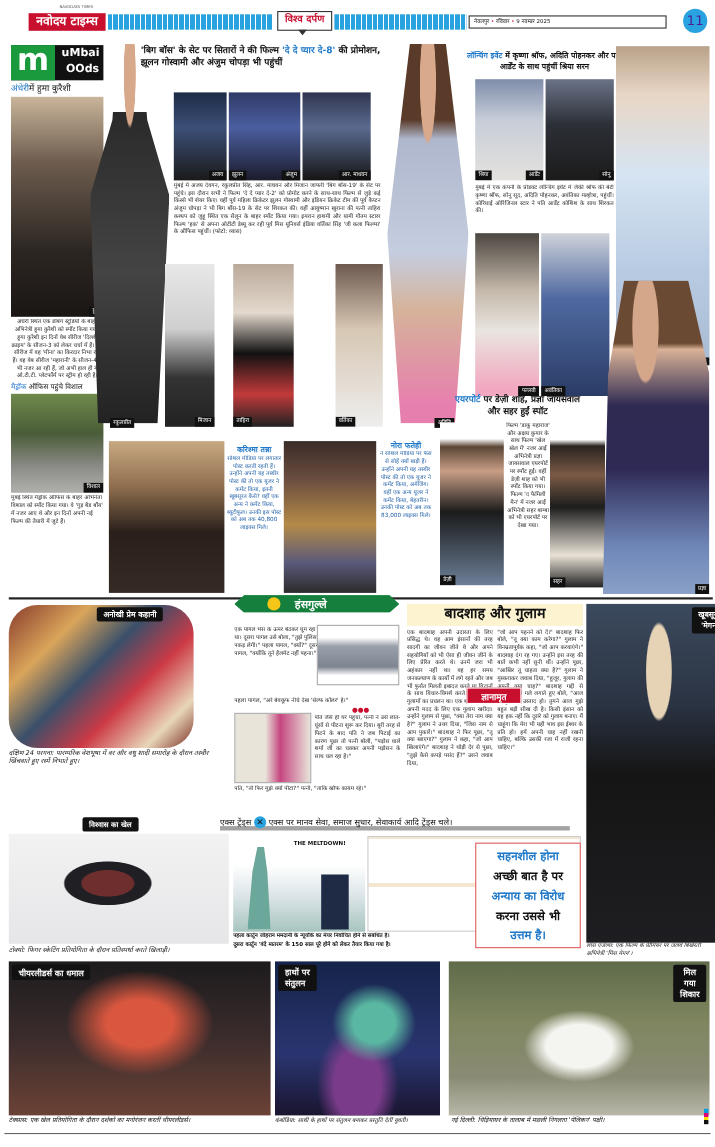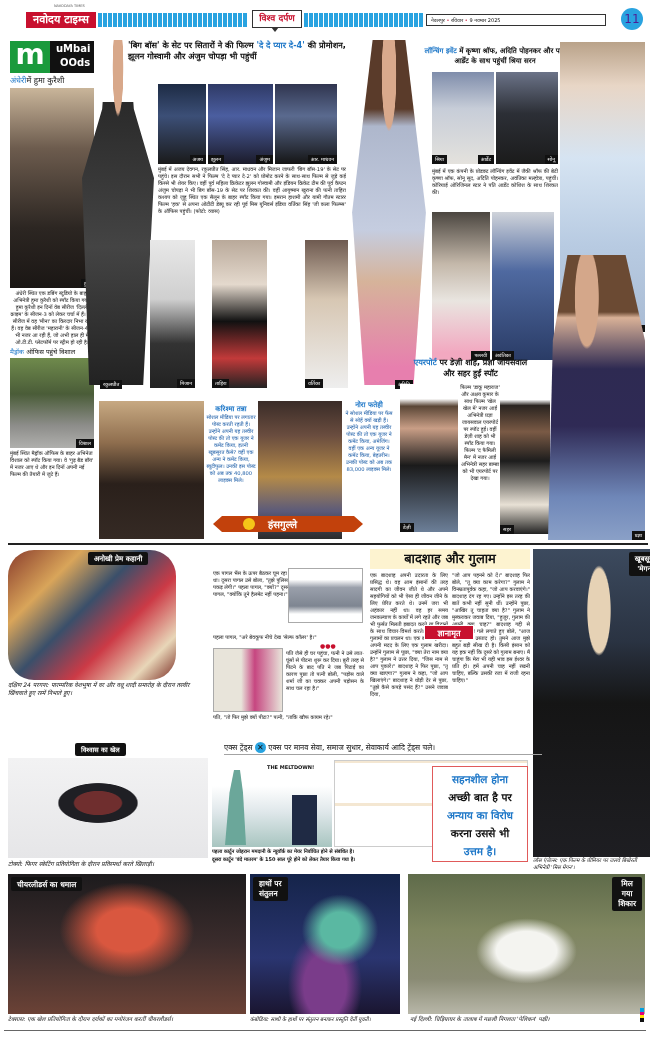--- a/index.html
+++ b/index.html
@@ -49,21 +49,21 @@
 <div class="txtcol tiny" style="left:10px;top:290px;width:84px;height:55px;text-align:center;">अंधेरी स्थित एक डबिंग स्टूडियो के बाहर अभिनेत्री हुमा कुरैशी को स्पॉट किया गया। हुमा कुरैशी इन दिनों वेब सीरीज 'दिल्ली क्राइम' के सीजन-3 को लेकर चर्चा में हैं। इस सीरीज में वह 'मीना' का किरदार निभा रही हैं। वह वेब सीरीज 'महारानी' के सीजन-4 में भी नजर आ रही हैं, जो अभी हाल ही में ओ.टी.टी. प्लेटफॉर्म पर स्ट्रीम हो रही है।</div>
 <div class="abs" style="left:10px;top:347px;width:84px;font-size:6.5px;font-weight:normal;">
   <span class="blue">मैड्रॉक</span> <span>ऑफिस पहुंचे विशाल</span>
 </div>
 <div class="photo" style="left:10px;top:358px;width:84px;height:90px;background:linear-gradient(180deg,#6f8a4c 0%,#4a5c38 40%,#8d8d8a 75%,#b0b0ad 100%);">
   <div class="cap" style="right:0;bottom:0;">विशाल</div>
 </div>
 <div class="txtcol tiny" style="left:10px;top:450px;width:84px;height:90px;">मुंबई स्थित मैड्रॉक ऑफिस के बाहर अभिनेता विशाल को स्पॉट किया गया। वे 'गुड़ बैड बॉय' में नजर आए थे और इन दिनों अपनी नई फिल्म की तैयारी में जुटे हैं।</div>
 
 <div class="abs hdl" style="left:128px;top:40px;width:220px;font-size:8.2px;line-height:11px;">
-  <span>'बिग बॉस' के सेट पर सितारों ने की फिल्म </span><span class="blue">'दे दे प्यार दे-4'</span>
+  <span>'बिग बॉस' के सेट पर सितारों ने की फिल्म </span><span class="blue">'दे दे प्यार दे-8'</span>
   <span>की प्रोमोशन, झूलन गोस्वामी और अंजुम चोपड़ा भी पहुंचीं</span>
 </div>
 <div class="photo" style="left:82px;top:40px;width:72px;height:345px;background:radial-gradient(ellipse at 50% 8%,#d8a88a 0 10%,transparent 11%),linear-gradient(180deg,transparent 0 18%,#2a2a2a 18%,#444 60%,#222 100%);clip-path:polygon(35% 0,65% 0,72% 20%,100% 40%,85% 100%,10% 100%,0 40%,28% 20%);"></div>
 <div class="photo" style="left:158px;top:84px;width:48px;height:80px;background:linear-gradient(180deg,#1d2b44,#3c4f77 40%,#1a1a1a 100%);">
   <div class="cap" style="right:0;bottom:0;">अजय</div>
 </div>
 <div class="photo" style="left:208px;top:84px;width:65px;height:80px;background:linear-gradient(180deg,#2f3a66,#4b5ea0 40%,#1b1b2a 100%);">
   <div class="cap" style="left:0;bottom:0;">झूलन</div>
   <div class="cap" style="right:0;bottom:0;">अंजुम</div>
 </div>
@@ -134,21 +134,21 @@
 
 <div class="photo" style="left:8px;top:550px;width:168px;height:130px;background:linear-gradient(135deg,#8a3c2c,#d9a55a 25%,#3a4f6a 45%,#cc3a46 65%,#e8d6b8 85%,#7a2b22 100%);border-radius:26px;">
   <div class="label-box" style="left:80px;top:2px;font-size:7px;">अनोखी प्रेम कहानी</div>
 </div>
 <div class="txtcol" style="left:8px;top:681px;width:200px;height:20px;font-size:6px;line-height:8px;font-style:italic;">दक्षिण 24 परगना: पारम्परिक वेशभूषा में वर और वधू शादी समारोह के दौरान तस्वीर खिंचवाते हुए रस्में निभाते हुए।</div>
 
 <div class="label-box" style="left:75px;top:743px;font-size:6.5px;">विश्वास का खेल</div>
 <div class="photo" style="left:8px;top:758px;width:200px;height:100px;background:radial-gradient(ellipse at 45% 45%,#6f2e2e 0 15%,#1f1f24 16% 25%,transparent 26%),linear-gradient(180deg,#f2f2f3,#e6e6e8);"></div>
 <div class="txtcol" style="left:8px;top:860px;width:205px;height:12px;font-size:6px;line-height:8px;font-style:italic;white-space:nowrap;">टोक्यो: फिगर स्केटिंग प्रतियोगिता के दौरान प्रतिस्पर्धा करते खिलाड़ी।</div>
 
-<div class="abs" style="left:213px;top:516px;width:150px;height:16px;background:#c2410c;clip-path:polygon(6% 0,94% 0,100% 50%,94% 100%,6% 100%,0 50%);">
+<div class="abs" style="left:213px;top:541px;width:150px;height:16px;background:#15803d;clip-path:polygon(6% 0,94% 0,100% 50%,94% 100%,6% 100%,0 50%);">
   <div class="abs" style="left:30px;top:2px;width:12px;height:12px;border-radius:50%;background:#f5c518;"></div>
   <div class="abs" style="left:55px;top:1px;color:#fff;font-weight:bold;font-size:10px;">हंसगुल्ले</div>
 </div>
 <div class="txtcol tiny" style="left:213px;top:570px;width:80px;height:62px;">एक पागल भैंस के ऊपर बैठकर घूम रहा था। दूसरा पागल उसे बोला, "तुझे पुलिस पकड़ लेगी।" पहला पागल, "क्यों?" दूसरा पागल, "क्योंकि तूने हैलमेट नहीं पहना।"</div>
 <div class="photo" style="left:288px;top:568px;width:75px;height:55px;background:linear-gradient(180deg,#fff 0 20%,#9aa0ab 35%,#7e8591 70%,#fff 85%);border:1px solid #aaa;"></div>
 <div class="txtcol tiny" style="left:213px;top:634px;width:155px;height:8px;">पहला पागल, "अरे बेवकूफ नीचे देख 'सेल्फ कॉलर' है।"</div>
 <div class="abs" style="left:320px;top:642px;color:#c8102e;font-size:6px;">●●●</div>
 <div class="photo" style="left:213px;top:648px;width:70px;height:64px;background:linear-gradient(90deg,#e8e4da 0 40%,#c64680 60%,#e8e4da 100%);border:1px solid #aaa;"></div>
 <div class="txtcol tiny" style="left:286px;top:650px;width:78px;height:62px;text-align:justify;">पति जैसे ही घर पहुंचा, पत्नी ने उसे लात-घूंसों से पीटना शुरू कर दिया। बुरी तरह से पिटने के बाद पति ने जब पिटाई का कारण पूछा तो पत्नी बोली, "पड़ोस वाले शर्मा जी का चक्कर अपनी पड़ोसन के साथ चल रहा है।"</div>
 <div class="txtcol tiny" style="left:213px;top:714px;width:155px;height:18px;">पति, "तो फिर मुझे क्यों पीटा?" पत्नी, "ताकि खौफ कायम रहे।"</div>
@@ -159,21 +159,21 @@
 <div class="abs" style="left:424px;top:625px;width:50px;height:15px;background:#c8102e;color:#fff;font-weight:bold;font-size:8px;line-height:15px;text-align:center;border:1px solid #fff;">ज्ञानामृत</div>
 
 <div class="photo" style="left:533px;top:549px;width:132px;height:308px;background:radial-gradient(ellipse at 50% 20%,#e6d2b5 0 12%,transparent 13%),linear-gradient(180deg,#3c4a5e,#2a3342 30%,#151515 50%,#1e1e22 100%);">
   <div class="label-box" style="right:3px;top:3px;font-size:7px;text-align:center;line-height:10px;">
     <div>खूबसूरत</div>
     <div>'मेगन'</div>
   </div>
 </div>
 <div class="txtcol" style="left:533px;top:857px;width:112px;height:16px;font-size:5.3px;line-height:7px;font-style:italic;">लॉस एंजेल्स: एक फिल्म के प्रीमियर पर जलवे बिखेरतीं अभिनेत्री 'मिस मेगन'।</div>
 
-<div class="abs" style="left:224px;top:741px;width:318px;height:14px;border-bottom:1px solid #a3a3a3;font-size:7.5px;line-height:14px;white-space:nowrap;">
+<div class="abs" style="left:200px;top:741px;width:318px;height:14px;border-bottom:4px solid #a3a3a3;font-size:7.5px;line-height:14px;white-space:nowrap;">
   <span>एक्स ट्रेंड्स</span>
   <span style="display:inline-block;width:11px;height:11px;border-radius:50%;background:#29a3e0;color:#111;font-size:8px;line-height:11px;text-align:center;font-weight:bold;vertical-align:middle;">✕</span>
   <span>एक्स पर मानव सेवा, समाज सुधार, सेवाकार्य आदि ट्रेंड्स चले।</span>
 </div>
 
 <div class="photo" style="left:212px;top:760px;width:120px;height:87px;background:linear-gradient(180deg,#fff 0 30%,#dfe7ea 60%,#a8c5c0 100%);">
   <div class="abs" style="left:55px;top:4px;font-size:5px;font-weight:bold;">THE MELTDOWN!</div>
   <div class="abs" style="left:10px;top:10px;width:30px;height:75px;background:#6ba79a;clip-path:polygon(40% 0,60% 0,70% 30%,80% 100%,10% 100%,25% 30%);"></div>
   <div class="abs" style="left:80px;top:35px;width:25px;height:50px;background:#1f2a44;"></div>
 </div>

